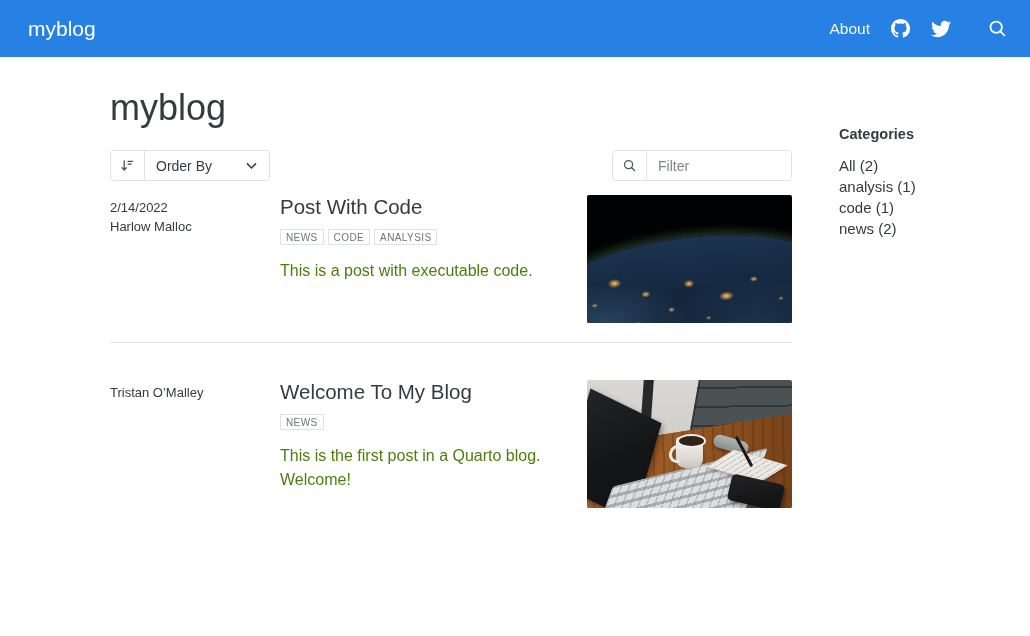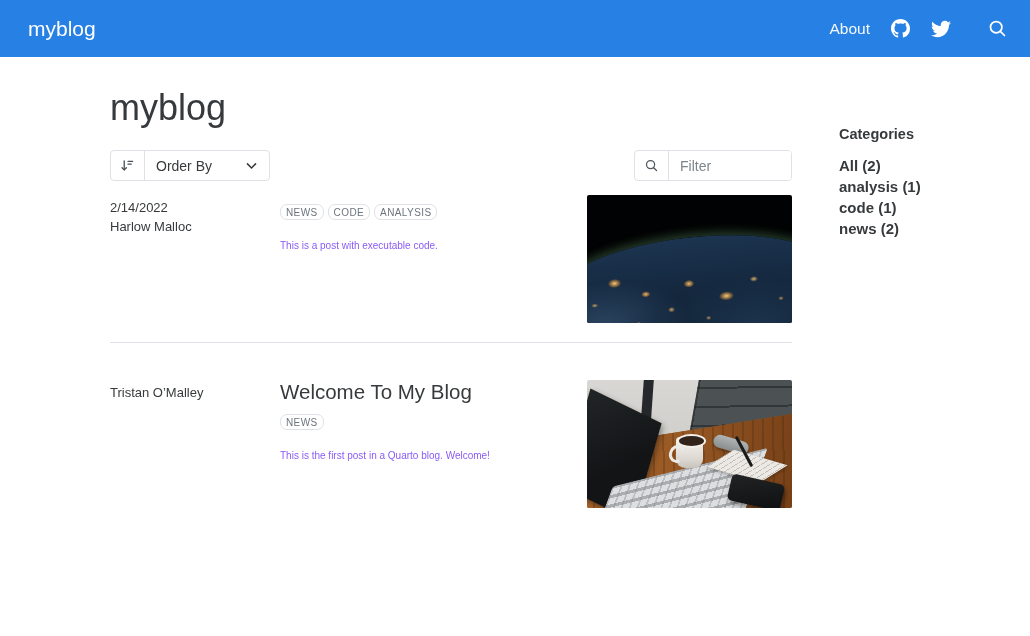--- a/index.html
+++ b/index.html
@@ -48,40 +48,40 @@
   }
   .igroup-icon {
     width: 34px; display: flex; align-items: center; justify-content: center;
     border-right: 1px solid #dee2e6; color: #495057; flex: none;
   }
   .order-group { width: 160px; }
   .order-select {
     flex: 1; display: flex; align-items: center; justify-content: space-between;
     padding: 0 11px; font-size: 14px; color: #373a3c; cursor: pointer;
   }
-  .filter-group { width: 158px; }
+  .filter-group { width: 180px; }
   .filter-input {
     flex: 1; border: none; outline: none; padding: 0 11px;
     font-size: 14px; color: #373a3c; font-family: "Liberation Sans", sans-serif;
     min-width: 0;
   }
   .filter-input::placeholder { color: #7d858c; opacity: 1; }
 
   
   .post { display: grid; grid-template-columns: 170px 307px 205px; margin-top: 14px; }
   .post-meta { font-size: 13px; line-height: 19px; padding-top: 3px; color: #373a3c; }
   .post-body { padding-right: 24px; }
   .post-title { font-size: 20.5px; font-weight: 500; line-height: 1.2; color: #373a3c; cursor: pointer; }
   .tag-row { display: flex; gap: 4px; margin-top: 9px; }
   .tag {
-    border: 1px solid #dee2e6; border-radius: 7px;
+    border: 1px solid #dee2e6; border-radius: 0;
     padding: 2px 5px 1px; font-size: 10px; letter-spacing: .4px;
     color: #6c757d; cursor: pointer; white-space: nowrap;
   }
-  .post-desc { margin-top: 14px; font-size: 10px; line-height: 24px; color: #8b5cf6; }
+  .post-desc { margin-top: 14px; font-size: 16px; line-height: 24px; color: #4d7c0f; }
   .divider { border: none; border-top: 1px solid #dee2e6; margin-top: 19px; }
   .divider + .post { margin-top: 37px; }
 
   
   .thumb {
     width: 205px; height: 128px; border-radius: 2px;
     position: relative; overflow: hidden; cursor: pointer;
   }
 
   
@@ -193,21 +193,21 @@
     position: absolute; left: 142px; top: 99px; width: 54px; height: 27px;
     background: linear-gradient(160deg, #212325, #0e0f11);
     border-radius: 5px; transform: rotate(13deg);
     box-shadow: 2px 3px 5px rgba(0,0,0,.4);
   }
 
   
   .sidebar { margin-left: 47px; padding-top: 69px; width: 180px; }
   .sidebar-title { font-size: 14.5px; font-weight: 700; color: #373a3c; }
   .cat-list { margin-top: 13px; }
-  .cat-item { display: block; font-size: 15px; line-height: 21px; color: #373a3c; cursor: pointer; font-weight: bold; }
+  .cat-item { display: block; font-size: 15px; line-height: 21px; color: #373a3c; cursor: pointer; }
 </style>
 </head>
 <body>
 
 <header class="navbar">
   <a class="brand">myblog</a>
   <nav class="nav-right">
     <a class="nav-link">About</a>
     <span class="nav-icon">
       <svg width="19" height="19" viewBox="0 0 16 16" fill="#ffffff" aria-hidden="true">
@@ -261,20 +261,21 @@
         <input class="filter-input" type="text" placeholder="Filter" style="">
       </div>
     </div>
 
     <article class="post">
       <div class="post-meta">
         <div>2/14/2022</div>
         <div>Harlow Malloc</div>
       </div>
       <div class="post-body">
+        <h3 class="post-title">Post With Code</h3>
         <div class="tag-row">
           <span class="tag">NEWS</span>
           <span class="tag">CODE</span>
           <span class="tag">ANALYSIS</span>
         </div>
         <p class="post-desc">This is a post with executable code.</p>
       </div>
       <div class="thumb thumb-earth">
         <div class="earth">
           <div class="earth-lights"></div>

